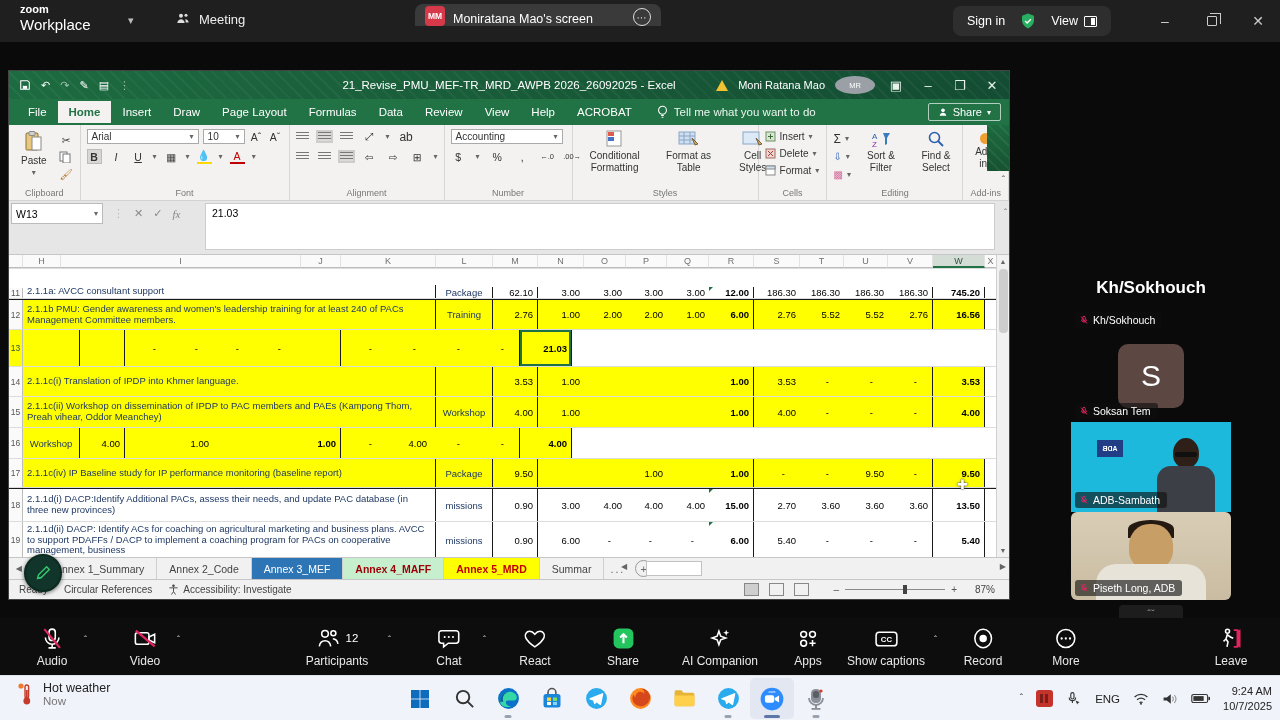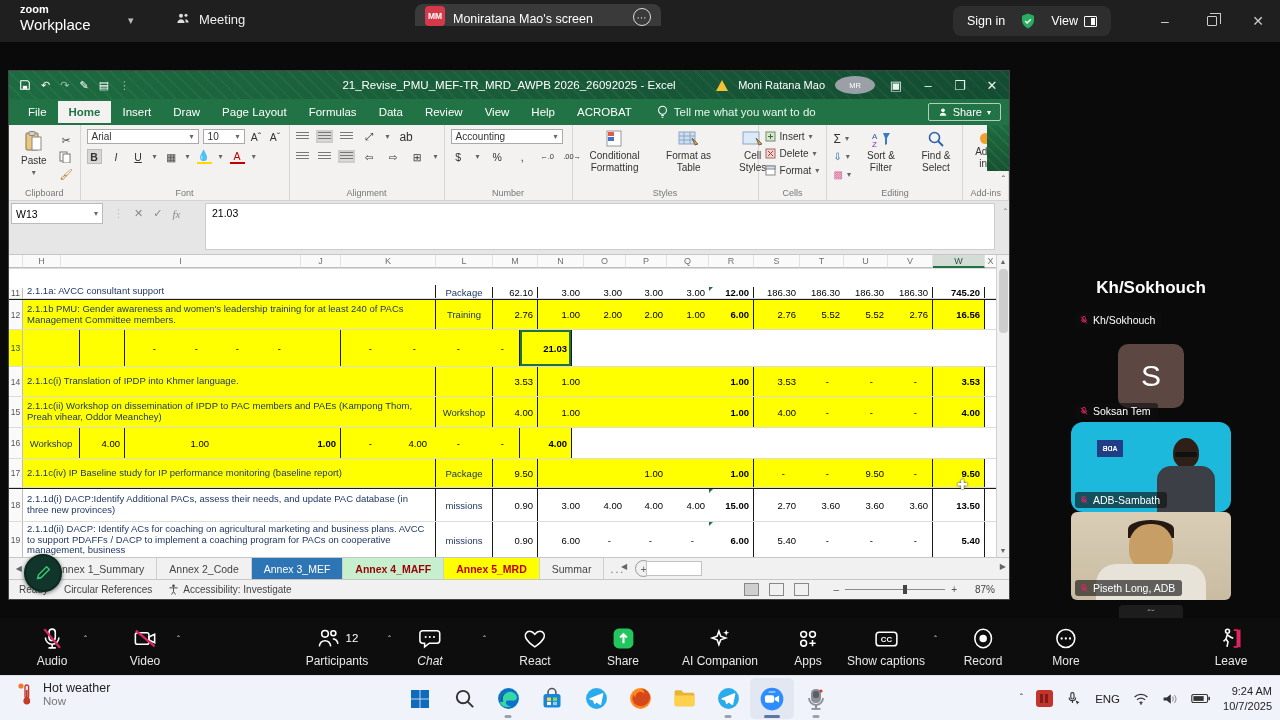--- a/index.html
+++ b/index.html
@@ -136,21 +136,21 @@
   .room .scr{position:absolute;left:44px;top:6px;width:68px;height:34px;background:#0c1f66;border:2px solid #241511}
   .room .scr .red{position:absolute;left:0;top:8px;width:100%;height:14px;background:#d01a2e}
   .room .scr .temple{position:absolute;left:50%;top:9px;transform:translateX(-50%);width:18px;height:11px;background:#e8e6ef;clip-path:polygon(50% 0,62% 35%,75% 35%,80% 100%,20% 100%,25% 35%,38% 35%)}
   .room .tbl{position:absolute;left:0;right:0;bottom:0;height:24px;background:linear-gradient(#221710,#15100b)}
   .room .p{position:absolute;width:9px;height:11px;border-radius:4px 4px 0 0;background:#d8d4ce}
   .bigname{position:absolute;left:0;top:165px;width:160px;text-align:center;color:#fff;font-size:17px;font-weight:bold}
   .t-kh{top:196px;height:28px}
   .t-kh .tag{bottom:auto;top:3px}
   .sqav{position:absolute;left:50%;top:231px;transform:translateX(-50%);width:66px;height:64px;border-radius:10px;background:#5c4742;display:flex;align-items:center;justify-content:center;color:#fff;font-size:30px}
   .tag-sok{position:absolute;left:4px;top:290px;background:rgba(15,15,15,.62);border-radius:3px;padding:2px 7px 2px 4px;display:flex;align-items:center;gap:4px;color:#fff;font-size:10.5px;z-index:3}
-  .t-adb{top:309px;height:90px;background:#1cb9dd;border-radius:12px}
+  .t-adb{top:309px;height:90px;background:#1cb9dd;border-radius:0}
   .adbbox{position:absolute;left:26px;top:18px;width:26px;height:17px;background:#203d85;color:#fff;font-size:7px;font-weight:bold;display:flex;align-items:center;justify-content:center;transform:scaleX(-1)}
   .sil1{position:absolute;right:22px;top:16px;width:46px;height:46px}
   .sil1 .hd{position:absolute;left:10px;top:0;width:26px;height:30px;border-radius:50% 50% 45% 45%;background:#2e2019}
   .sil1 .gl{position:absolute;left:12px;top:14px;width:22px;height:5px;background:#101010;border-radius:2px}
   .sil1 .bd{position:absolute;left:-6px;top:28px;width:58px;height:50px;border-radius:14px 14px 0 0;background:#3c3f46}
   .t-pis{top:399px;height:88px;background:linear-gradient(180deg,#d9cdb6,#c9bca2)}
   .sil2-hd{position:absolute;left:50%;top:12px;transform:translateX(-50%);width:44px;height:46px;border-radius:46% 46% 42% 42%;background:#c79e66}
   .sil2-hair{position:absolute;left:50%;top:8px;transform:translateX(-50%);width:46px;height:18px;border-radius:50% 50% 0 0;background:#241a12}
   .sil2-bd{position:absolute;left:50%;top:52px;transform:translateX(-50%);width:110px;height:40px;border-radius:20px 20px 0 0;background:#e7e3d8}
   .panelchev{position:absolute;left:50%;top:492px;transform:translateX(-50%);width:64px;height:18px;border-radius:4px;background:#1d1d1d;color:#9a9a9a;display:flex;align-items:center;justify-content:center;font-size:11px}
@@ -841,21 +841,21 @@
             <circle cx="9" cy="7.5" r="3.2"></circle>
             <path d="M3.5 19.5c.6-3.6 2.9-5.4 5.5-5.4s4.9 1.8 5.5 5.4"></path>
             <circle cx="17" cy="7" r="2.4"></circle>
             <path d="M16.5 12.3c2.5.2 4.3 1.7 4.9 4.8"></path>
           </svg>
           <span class="pbadge">12</span>
         </span>
         <span>Participants</span>
       </div>
       <span class="zchev" style="left: 388px; position: absolute;">ˆ</span>
-      <div class="zbtn" style="left: 430px; font-style: italic;">
+      <div class="zbtn" style="left: 449px;">
         <span class="ico">
           <svg width="25" height="25" viewBox="0 0 24 24">
             <path d="M5 4.5h14A2.5 2.5 0 0 1 21.5 7v7a2.5 2.5 0 0 1-2.5 2.5h-7.5L7 20v-3.5H5A2.5 2.5 0 0 1 2.5 14V7A2.5 2.5 0 0 1 5 4.5z" fill="none" stroke="#fff" stroke-width="1.5"></path>
             <circle cx="8" cy="10.5" r="1" fill="#fff"></circle>
             <circle cx="12" cy="10.5" r="1" fill="#fff"></circle>
             <circle cx="16" cy="10.5" r="1" fill="#fff"></circle>
           </svg>
         </span>
         <span>Chat</span>
       </div>

